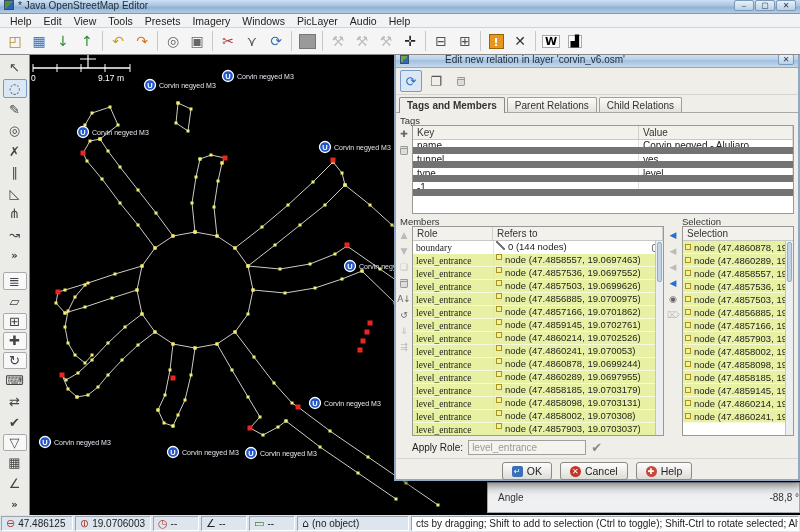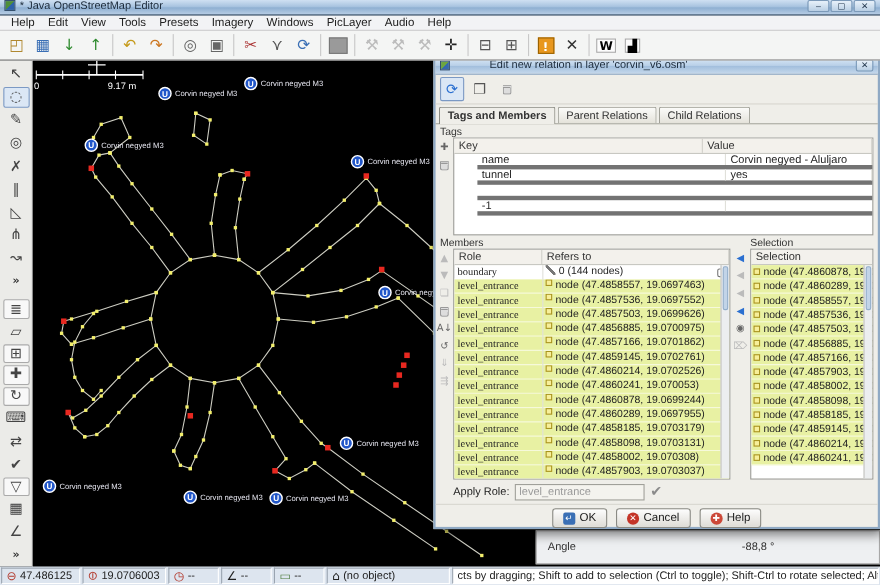--- a/index.html
+++ b/index.html
@@ -64,21 +64,21 @@
 
   .tags-label, .mid-labels { font-size:9.5px; color:#333; padding:2px 0 0 4px; height:12px; }
   .tags-area { display:flex; height:89px; }
   .side-col { width:16px; display:flex; flex-direction:column; align-items:center; gap:2px; padding-top:2px; }
   .sc-btn { width:14px; height:14px; display:flex; align-items:center; justify-content:center; font-size:9px; color:#666; font-family:"DejaVu Sans",sans-serif; }
   .sc-btn.dim { color:#bbb; }
   .sc-btn.blue { color:#2a6fd0; }
   .tags-table { width:382px; border:1px solid #9a9a94; background:#fff; font-size:10px; }
   .t-h { display:grid; grid-template-columns:226px 1fr; background:#f3f1ec; border-bottom:1px solid #c8c8c2; }
   .t-h span { padding:1px 4px; border-right:1px solid #d2d0ca; color:#333; }
-  .tag-row { display:grid; grid-template-columns:226px 1fr; border-bottom:4px solid #737373; height:14px;margin-left:21px; }
+  .tag-row { display:grid; grid-template-columns:226px 1fr; border-bottom:7px solid #737373; height:14px; }
   .tag-row span { padding:0 4px; border-right:1px solid #e0e0da; overflow:hidden; white-space:nowrap; }
 
   .mid-labels { display:flex; }
   .mid-labels .sel-label { margin-left:auto; width:116px; }
   .members-area { display:flex; height:210px; }
   .members-table { width:252px; border:1px solid #9a9a94; background:#fff; position:relative; overflow:hidden; }
   .m-h { display:grid; grid-template-columns:80px 1fr; background:#f3f1ec; border-bottom:1px solid #c8c8c2; height:14px; }
   .m-h span { padding:1px 4px; border-right:1px solid #d2d0ca; color:#333; }
   .member-row { display:grid; grid-template-columns:80px 1fr 12px; height:13px; align-items:center; border-bottom:1px solid rgba(255,255,255,.6); font-size:9.5px; }
   .member-row.hl { background:#e8f1a3; }
@@ -104,21 +104,21 @@
     background:linear-gradient(#fdfdfd,#dedcd6); border:1px solid #8a8a84; border-radius:3px; }
   .btn-ico { width:11px; height:11px; border-radius:50%; color:#fff; font-size:8px; line-height:11px; text-align:center; font-family:"DejaVu Sans",sans-serif; }
   .btn-ico.ok { background:#3a6fb5; border-radius:2px; }
   .btn-ico.cancel { background:#c43428; }
   .btn-ico.help { background:#cc4838; }
 
   
   .angle-panel { position:absolute; left:487px; top:482px; width:313px; height:31px; background:#eef0f2;
     border:1px solid #a8a8a8; z-index:6; display:flex; align-items:center; font-size:10px; color:#333; }
   .angle-panel .lbl { padding-left:10px; }
-  .angle-panel .val { margin-left:auto; margin-right:95px; }
+  .angle-panel .val { margin-left:auto; }
 
   .statusbar { position:absolute; left:0; top:515px; width:800px; height:17px; background:#dce4ee;
     display:flex; align-items:stretch; gap:2px; padding:1px 1px; z-index:31; font-size:10px; color:#222; }
   .seg { display:flex; align-items:center; gap:3px; padding:0 4px; border:1px solid; border-color:#9aa4b0 #fff #fff #9aa4b0; background:#dde5ef; white-space:nowrap; overflow:hidden; }
   .seg.help { flex:1; background:#fff; color:#222; }
   .seg .g { font-family:"DejaVu Sans",sans-serif; font-size:11px; }
   .seg .g.red { color:#b33a2e; }
   .seg .g.green { color:#4a7a3a; }
   .rot90 { display:inline-block; transform:rotate(90deg); }
   .seg.w-lat{width:72px}.seg.w-lon{width:76px}.seg.w-small{width:46px}.seg.w-obj{width:112px}
@@ -556,20 +556,22 @@
         <div id="tagrows">
             <div class="tag-row">
               <span>name</span>
               <span>Corvin negyed - Aluljaro</span>
             </div>
             <div class="tag-row">
               <span>tunnel</span>
               <span>yes</span>
             </div>
             <div class="tag-row">
+              <span>type</span>
+              <span>level</span>
             </div>
             <div class="tag-row">
               <span>-1</span>
             </div>
           </div>
       </div>
     </div>
 
     <div class="mid-labels">
       <span>Members</span>

